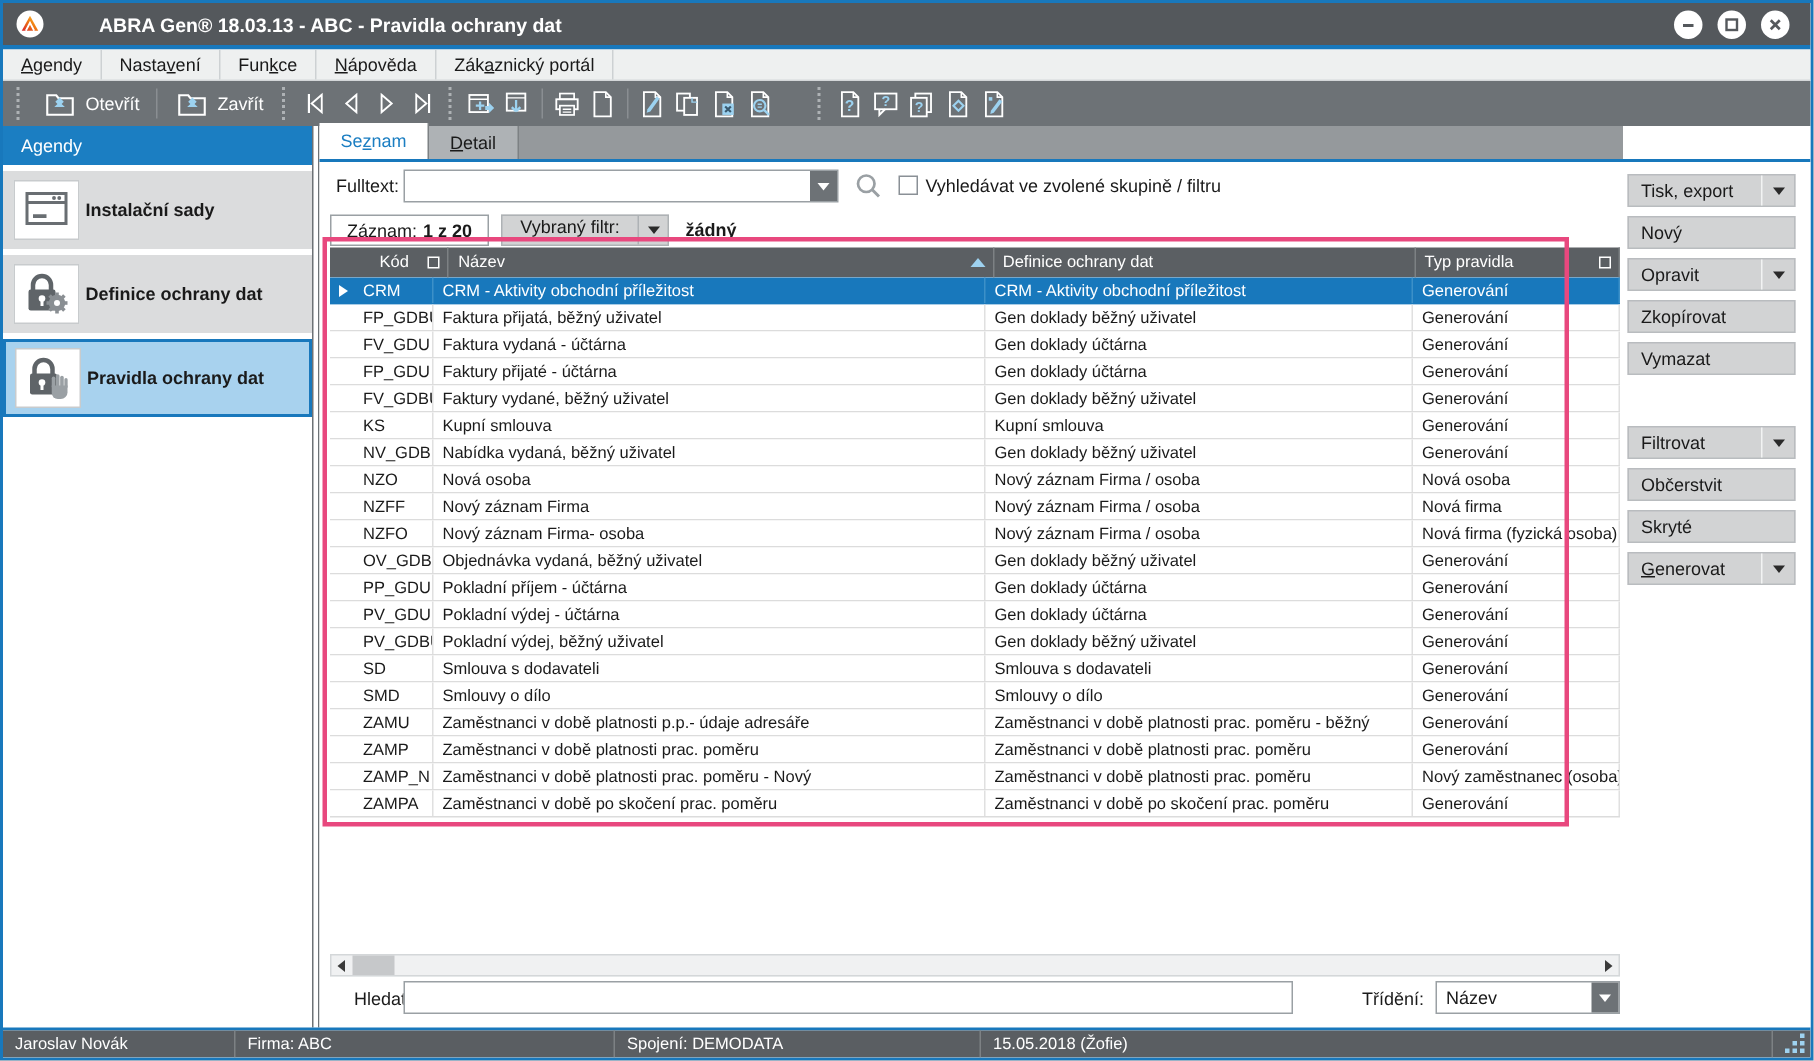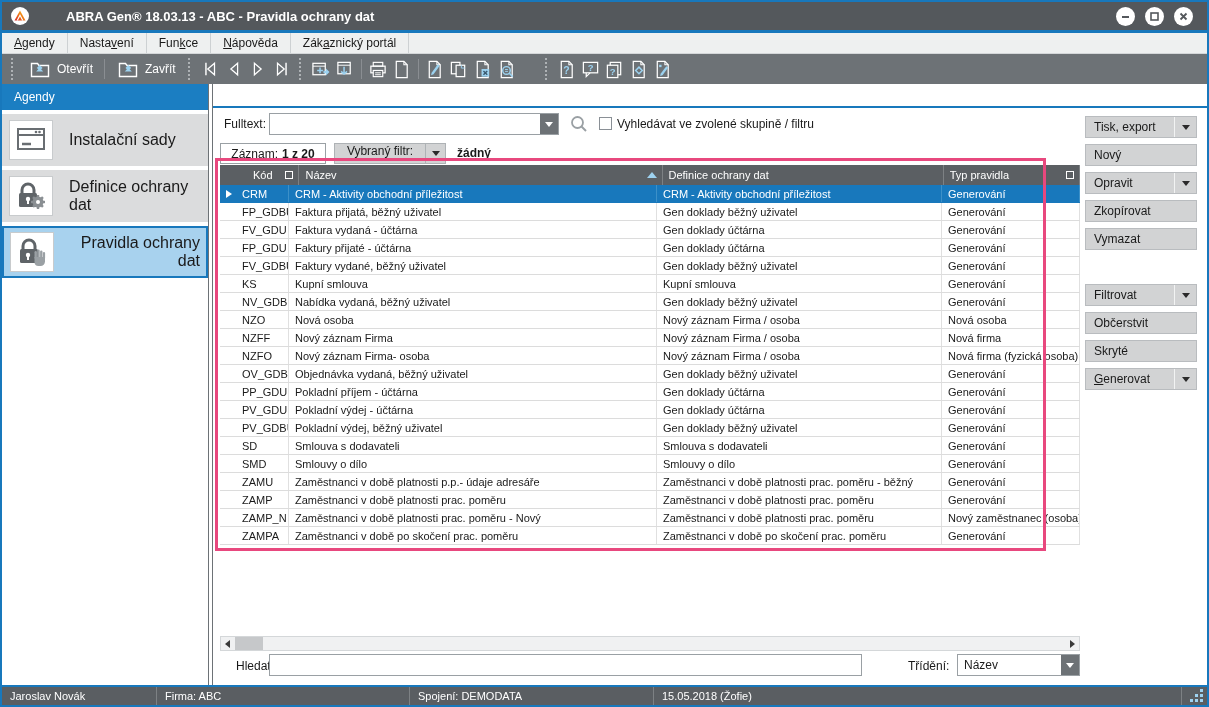--- a/index.html
+++ b/index.html
@@ -38,21 +38,21 @@
 
   
   .sidebar { position:absolute; left:0; top:82px; width:206px; bottom:20px; background:#fff; }
   .sidebar-header { height:26px; background:#1b7ec2; color:#fff; display:flex; align-items:center;
                     padding:0 12px; font-size:12px; }
   .sb-item { height:52px; margin-top:4px; background:#dbdcdd; display:flex; align-items:center;
              padding:0 6px; border:1px solid #dbdcdd; }
   .sb-item.selected { background:#a8d2ee; border:2px solid #1878bc;text-align:right; }
   .sb-tile { width:44px; height:40px; background:#fff; border:1px solid #c8cbcd;
              display:flex; align-items:center; justify-content:center; flex:0 0 auto; }
-  .sb-label { margin-left:16px; font-size:16px; }
+  .sb-label { margin-left:4px; font-size:12px;font-weight:bold; }
   .splitter { position:absolute; left:206px; top:82px; width:5px; bottom:20px; background:#fff;
               border-left:1px solid #6d7276; border-right:1px solid #6d7276; }
 
   .main { position:absolute; left:211px; top:82px; right:0; bottom:20px; background:#fff; }
 
   
   .tabstrip { position:absolute; left:0; top:0; width:869px; height:22px; background:#95999c;
               display:flex; align-items:flex-end; }
   .tab { height:22px; display:flex; align-items:center; padding:0 14px; font-size:12px;
          background:#aeb2b5; border-right:1px solid #7d8184; color:#1a1a1a; }
@@ -411,20 +411,24 @@
               </g>
             </svg>
           </span>
      <span class="sb-label">Pravidla ochrany dat</span>
    </div>
       </div>
   </div>
   <div class="splitter"></div>
 
   <div class="main">
+    <div class="tabstrip" id="tabstrip">
+        <span class="tab active">Se<u>z</u>nam</span>
+        <span class="tab"><u>D</u>etail</span>
+      </div>
     <div class="tabline"></div>
 
     <span class="fulltext-label">Fulltext:</span>
     <div class="fulltext-combo">
       <span></span>
       <span class="combo-dd">
           <span class="tri"></span>
         </span>
     </div>
     <span class="search-glass">

